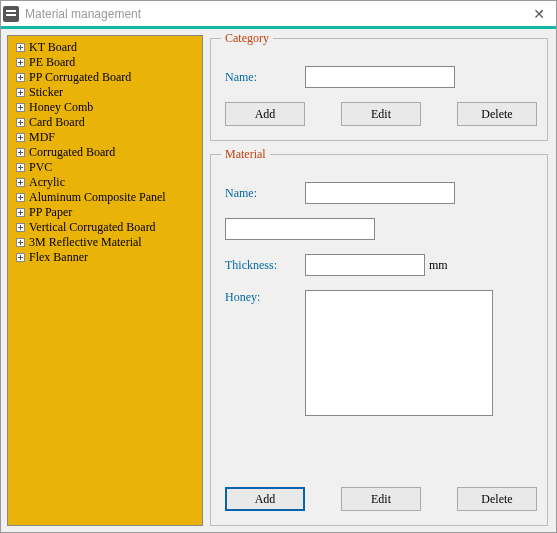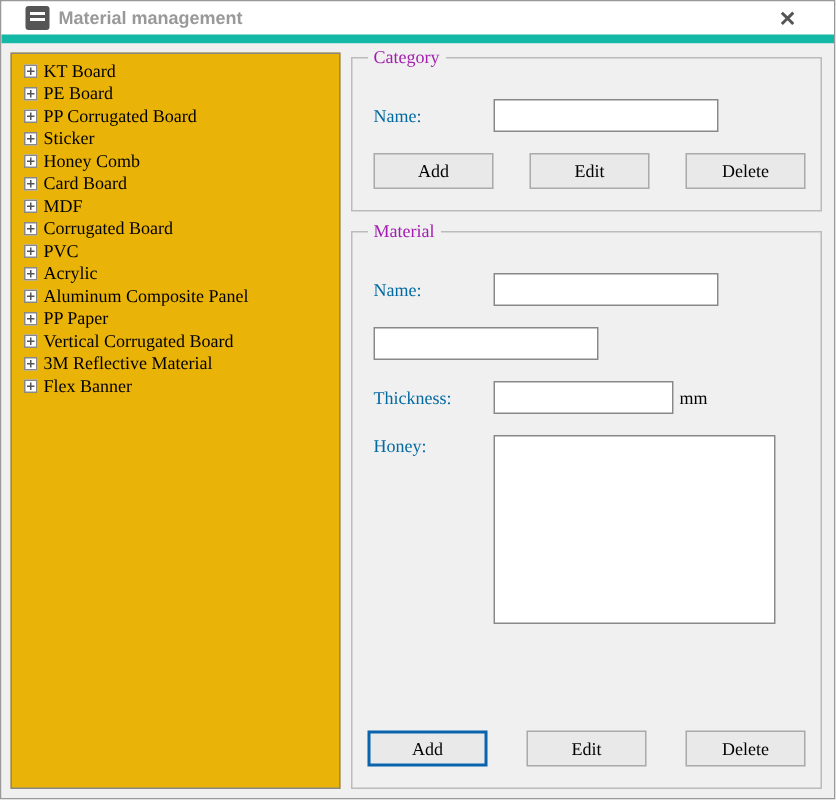--- a/index.html
+++ b/index.html
@@ -16,28 +16,27 @@
     width: 557px;
     height: 533px;
     border: 1px solid #999;
     background: #fff;
     display: flex;
     flex-direction: column;
   }
   .titlebar {
     height: 28px;
     background: #fff;
-    border-bottom: 6px solid #14b8a6;
+    border-bottom: 3px solid #14b8a6;
     display: flex;
     align-items: center;
-    padding: 0 16px;
+    padding: 0 2px;
     color: #999;
     font-family: "Segoe UI", Tahoma, sans-serif;
     font-size: 12px;
-    font-weight: bold;
   }
   .titlebar .appicon {
     width: 16px;
     height: 16px;
     background: #555;
     border-radius: 2px;
     margin-right: 6px;
     display: flex;
     align-items: center;
     justify-content: center;
@@ -106,21 +105,21 @@
   fieldset.group {
     border: 1px solid #bbb;
     margin: 0;
     padding: 10px 10px 10px 10px;
     background: #f0f0f0;
   }
   fieldset.group > legend {
     font-family: "SimSun","NSimSun",serif;
     font-size: 12px;
     padding: 0 4px;
-    color: #a21caf;
+    color: #c2410c;
   }
   .form-row {
     display: flex;
     align-items: center;
     margin: 10px 0 14px 4px;
   }
   .form-label {
     width: 80px;
     color: #0369a1;
   }
@@ -146,22 +145,22 @@
     background: #fff;
     padding: 2px 4px;
     font-family: inherit;
     resize: none;
   }
   .unit {
     margin-left: 4px;
   }
   .button-row {
     display: flex;
-    justify-content: space-between;
-    gap: 24px;
+    justify-content: flex-end;
+    gap: 36px;
     margin: 6px 0 4px 4px;
   }
   .material-group .button-row {
     margin-top: 14px;
     margin-left: 0;
   }
   button.btn {
     width: 80px;
     height: 24px;
     background: #e9e9e9;

